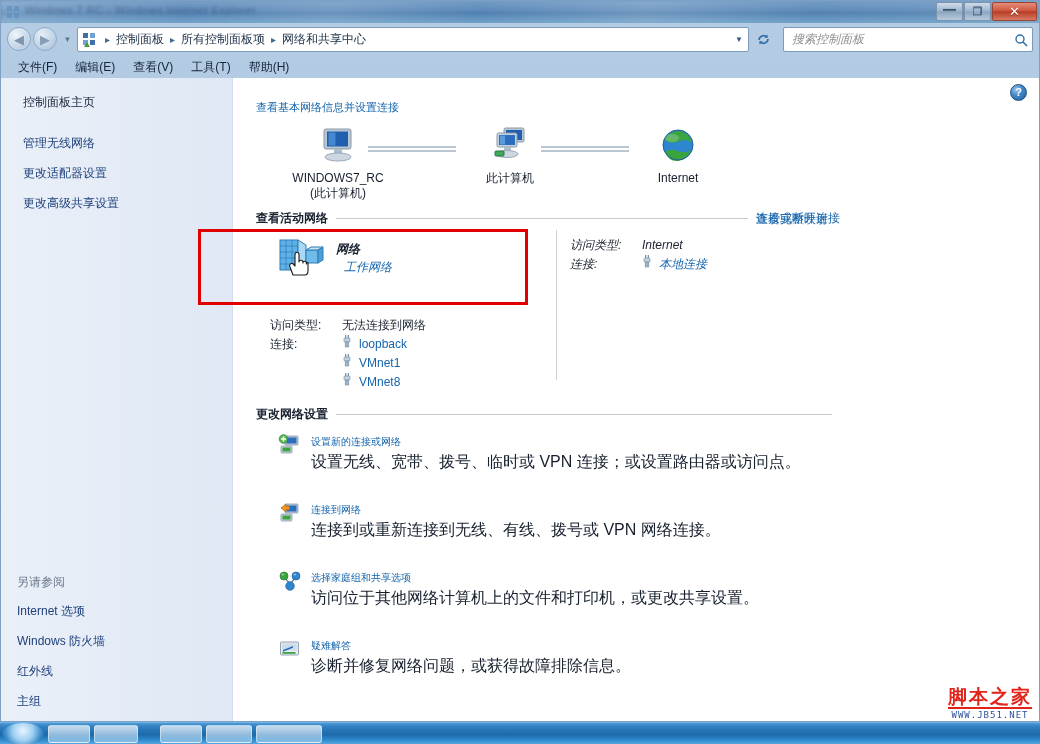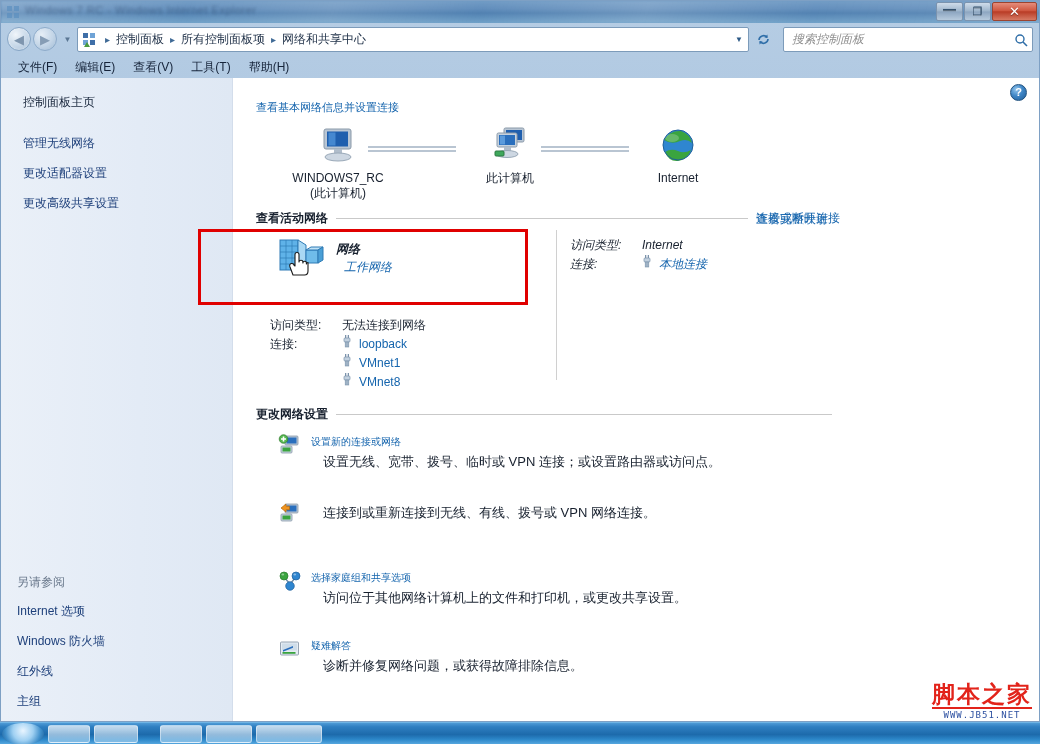--- a/index.html
+++ b/index.html
@@ -221,21 +221,21 @@
   .kv .v.link { color: #1464ad; }
   .conn-line { display: flex; line-height: 19px; }
   .plugicon { width: 12px; margin-right: 5px; flex:none; }
 
   .vdiv { position: absolute; width: 1px; background: #d0d0d0; }
 
   
   .setitem { position: absolute; left: 45px; width: 560px; }
   .setitem .ico { position: absolute; left: 0; top: 1px; width: 22px; height: 22px; }
   .setitem .ttl { margin-left: 33px; font-size: 10px; color: #1464ad; line-height: 17px; }
-  .setitem .dsc { margin-left: 45px; font-size: 13px; color: #17202e; line-height: 18px; margin-top: 3px; }
+  .setitem .dsc { margin-left: 33px; font-size: 16px; color: #17202e; line-height: 18px; margin-top: 3px; }
 
   
   #redbox {
     position: absolute; border: 3px solid #e00000;
     left: 197px; top: 228px; width: 330px; height: 76px;
     pointer-events: none;
   }
 
   
   #taskbar {
@@ -259,21 +259,21 @@
   .tbtn.w4 { width: 46px; }
   .tbtn.w5 { width: 66px; }
   .tbtn.gap { margin-left: 22px; }
 
   
   #watermark {
     position: absolute; right: 8px; bottom: 24px;
     text-align: center; line-height: 1;
   }
   #watermark .wm1 {
-    font-size: 23px; color: #e2231a; font-weight: bold;
+    font-size: 19px; color: #e2231a; font-weight: bold;
     letter-spacing: 2px;
     font-family: "DejaVu Sans", sans-serif;
   }
   #watermark .wm2 {
     font-size: 9px; color: #2b4fa0; letter-spacing: 1px; margin-top: 2px;
     font-family: "DejaVu Sans Mono", monospace;
   }
   #watermark .wmline {
     height: 2px; background: #e2231a; margin-top: 1px;
   }
@@ -575,20 +575,21 @@
       <div class="setitem" style="top:423px;">
         <span class="ico">
           <svg width="24" height="24" viewBox="0 0 24 24">
             <rect x="7" y="2" width="13" height="9" rx="1" fill="#b9c6d4" stroke="#8b9aa9" stroke-width=".8"></rect>
             <rect x="8.5" y="3.5" width="10" height="6" fill="#2a6fbd"></rect>
             <rect x="3" y="12" width="11" height="7" rx="1" fill="#c6d2de" stroke="#8b9aa9" stroke-width=".8"></rect>
             <rect x="4.5" y="13.5" width="8" height="4" fill="#3aa43f"></rect>
             <path d="M3 6 l5 -4 l0 2.2 l3.5 0 l0 3.6 l-3.5 0 l0 2.2 z" fill="#f0941f" stroke="#b86c0c" stroke-width=".7"></path>
           </svg>
         </span>
+        <div class="ttl">连接到网络</div>
         <div class="dsc">连接到或重新连接到无线、有线、拨号或 VPN 网络连接。</div>
       </div>
 
       <div class="setitem" style="top:559px;">
         <span class="ico">
           <svg width="24" height="24" viewBox="0 0 24 24">
             <rect x="2.5" y="4" width="18" height="13" rx="1" fill="#e6edf4" stroke="#8b9aa9" stroke-width=".9"></rect>
             <rect x="4" y="5.5" width="15" height="7" fill="#cfdde9"></rect>
             <path d="M5 12 l10 -4 l0 1.8 l-10 4 z" fill="#2a6fbd"></path>
             <rect x="4.5" y="14" width="13" height="1.8" fill="#3aa43f"></rect>

